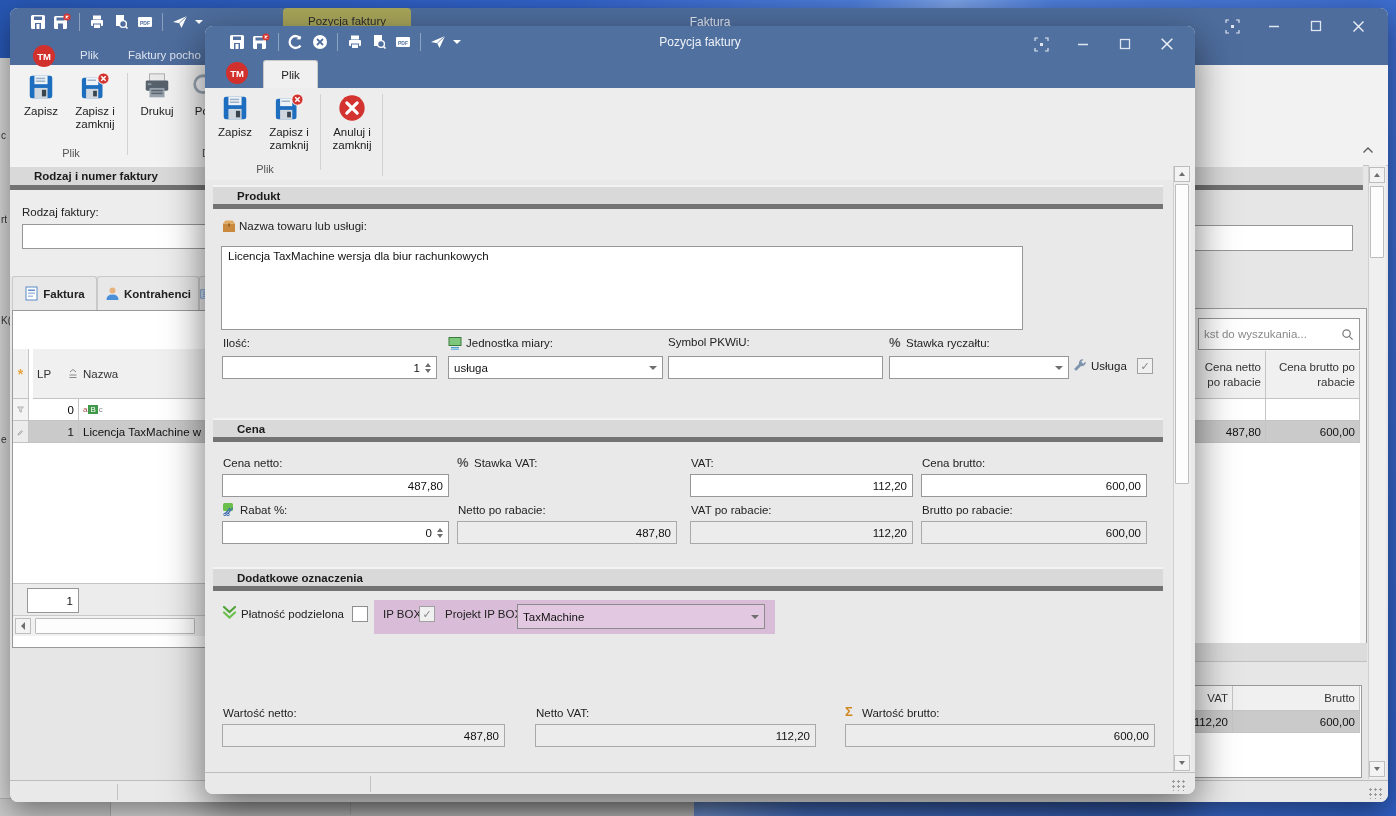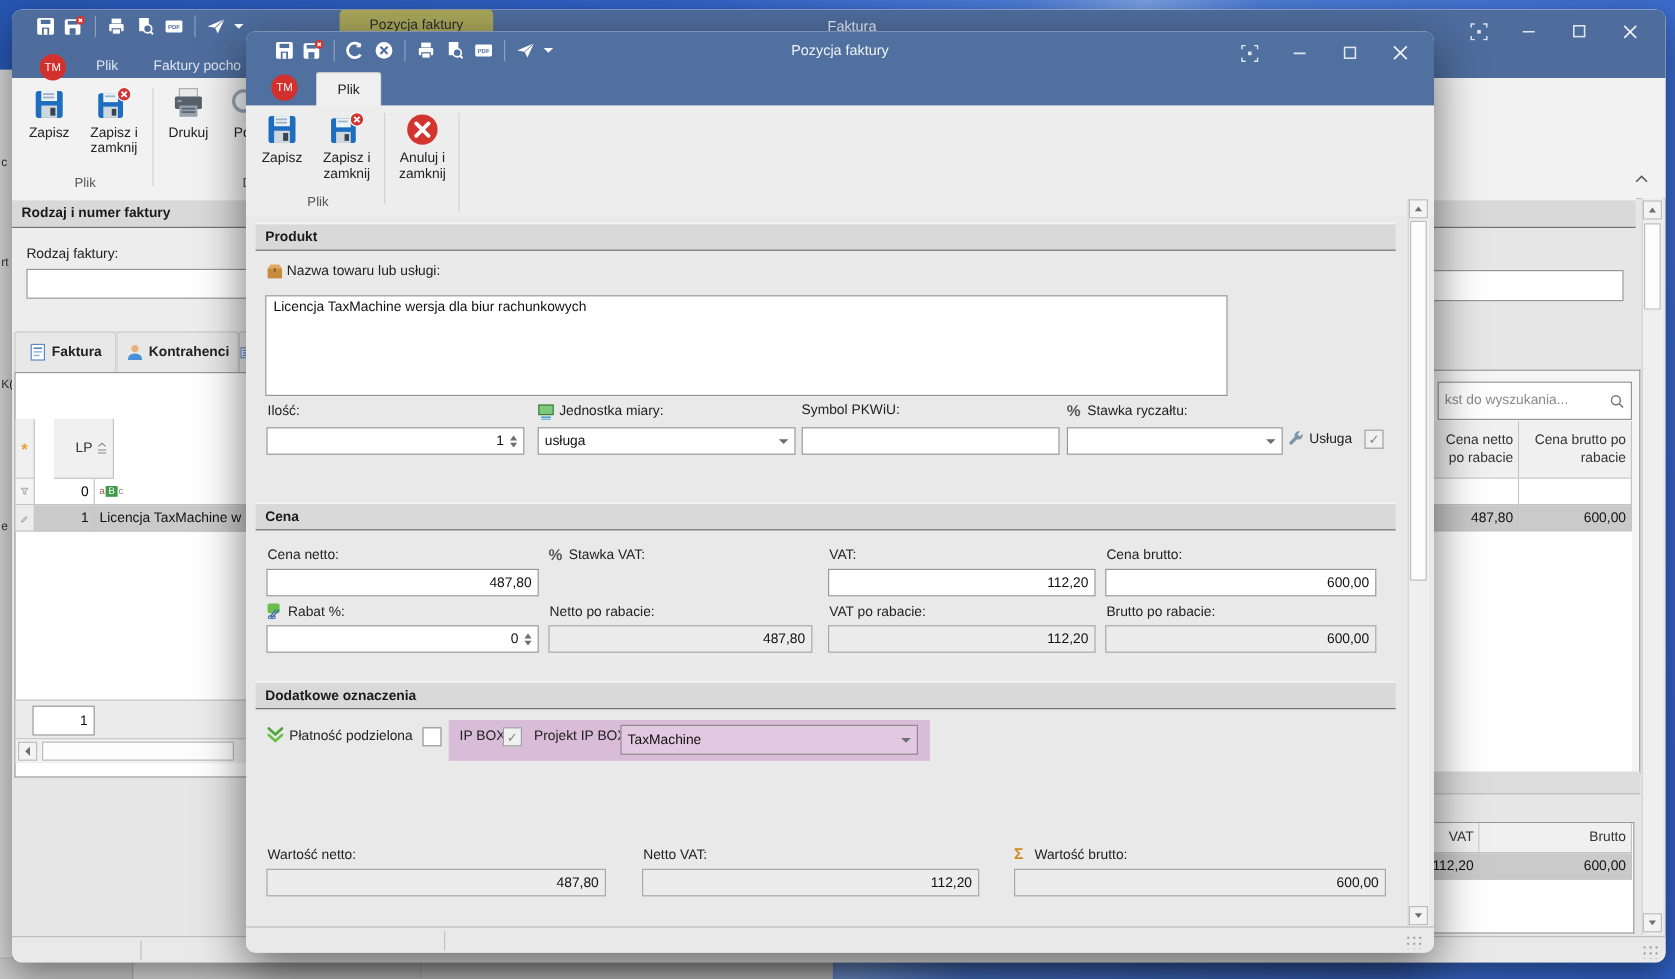--- a/index.html
+++ b/index.html
@@ -18,33 +18,33 @@
   #mainwin{left:10px;top:8px;width:1378px;height:794px;z-index:2;}
   #dialog{left:205px;top:26px;width:990px;height:768px;z-index:3;box-shadow:0 14px 40px rgba(0,0,0,.55);}
   .titlebar{position:absolute;left:0;top:0;width:100%;background:#4e6d9d;}
   .wtitle{position:absolute;font-size:12px;color:#dfe6f1;text-align:center;}
   .qat{position:absolute;display:flex;align-items:center;gap:4px;}
   .qat .sep{width:1px;height:18px;background:rgba(255,255,255,.35);margin:0 3px;}
   .icon18{width:20px;height:18px;display:flex;align-items:center;justify-content:center;}
   .wctl{position:absolute;display:flex;align-items:center;gap:22px;}
   
   .bluetab{position:absolute;font-size:11.5px;color:#dde4ef;}
-  .tmlogo{position:absolute;border-radius:50%;background:#d2302c;color:#fff;font-weight:normal;
+  .tmlogo{position:absolute;border-radius:50%;background:#d2302c;color:#fff;font-weight:bold;
     font-size:9.5px;display:flex;align-items:center;justify-content:center;}
   .whitetab{position:absolute;background:#f0f0f0;border:1px solid #c9c9c9;border-bottom:none;
     border-radius:3px 3px 0 0;font-size:11.5px;color:#222;display:flex;align-items:center;justify-content:center;}
   
   .ribbon{position:absolute;left:0;width:100%;background:#f2f2f2;border-bottom:1px solid #c4c4c4;}
   .rbtn{position:absolute;display:flex;flex-direction:column;align-items:center;font-size:11.5px;color:#222;}
   .rbtn .cap{text-align:center;line-height:1.15;margin-top:3px;}
   .rgroup{position:absolute;font-size:11px;color:#555;text-align:center;}
   .rsep{position:absolute;width:1px;background:#d2d2d2;}
   
-  .hdrbar{position:absolute;background:#d9d9d9;border-top:2px solid #f3f3f3;border-bottom:1px solid #737373;
-    font-weight:bold;font-size:11.5px;color:#1a1a1a;display:flex;align-items:center;padding-left:8px;box-sizing:border-box;}
+  .hdrbar{position:absolute;background:#d9d9d9;border-top:2px solid #f3f3f3;border-bottom:5px solid #737373;
+    font-weight:bold;font-size:11.5px;color:#1a1a1a;display:flex;align-items:center;padding-left:24px;box-sizing:border-box;}
   .lbl{position:absolute;font-size:11.5px;color:#222;white-space:nowrap;}
   .inp{position:absolute;background:#fff;border:1px solid #979797;font-size:11.5px;color:#111;
     display:flex;align-items:center;padding:0 5px;box-sizing:border-box;overflow:hidden;}
   .ro{background:#ececec;border-color:#a9a9a9;}
   .num{justify-content:flex-end;}
   .caret{width:0;height:0;border-left:4px solid transparent;border-right:4px solid transparent;
     border-top:4px solid #6e6e6e;}
   .dd .caret{margin-left:auto;}
   .spin{display:flex;flex-direction:column;gap:2px;margin-left:5px;}
   .tri-u{width:0;height:0;border-left:3.5px solid transparent;border-right:3.5px solid transparent;border-bottom:4px solid #6e6e6e;}
@@ -256,27 +256,30 @@
           <rect x="3" y="8" width="6" height="1.2" fill="#5a87c5"></rect>
         </svg>
     </div>
   </div>
 
   <div class="abs" style="left:2px;top:302px;width:195px;height:338px;border:1px solid #9a9a9a;background:#fff;box-sizing:border-box">
 
     <div class="tcell thead" style="left:0;top:38px;width:16px;height:50px;justify-content:center">
       <span style="color:#e8a33d;font-weight:bold;font-size:14px">*</span>
     </div>
-    <div class="tcell thead" style="left:32px;top:38px;width:50px;height:50px;justify-content:flex-end">
+    <div class="tcell thead" style="left:20px;top:38px;width:50px;height:50px;justify-content:space-between">
       <span>LP</span>
       <svg width="10" height="10" viewBox="0 0 10 10" style="margin-left:3px">
           <path d="M2 3 L5 0.5 L8 3" stroke="#888" fill="none"></path>
           <line x1="1.5" y1="6" x2="8.5" y2="6" stroke="#888"></line>
           <line x1="1.5" y1="8.5" x2="8.5" y2="8.5" stroke="#888"></line>
         </svg>
+    </div>
+    <div class="tcell thead" style="left:66px;top:38px;width:127px;height:50px">
+      <span>Nazwa</span>
     </div>
 
     <div class="tcell" style="left:0;top:88px;width:16px;height:22px;justify-content:center;background:#f4f4f4">
       <svg width="11" height="11" viewBox="0 0 12 12">
           <path d="M1 1.5 H11 L7.5 6 V10.5 L4.5 9 V6 Z" fill="#dcdcdc" stroke="#8a8a8a" stroke-width=".9"></path>
         </svg>
     </div>
     <div class="tcell num" style="left:16px;top:88px;width:50px;height:22px">
       <span>0</span>
     </div>

